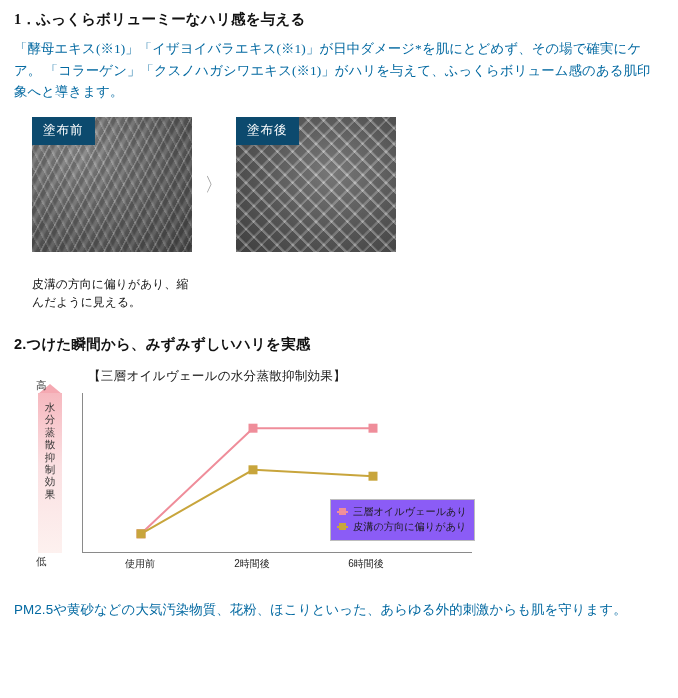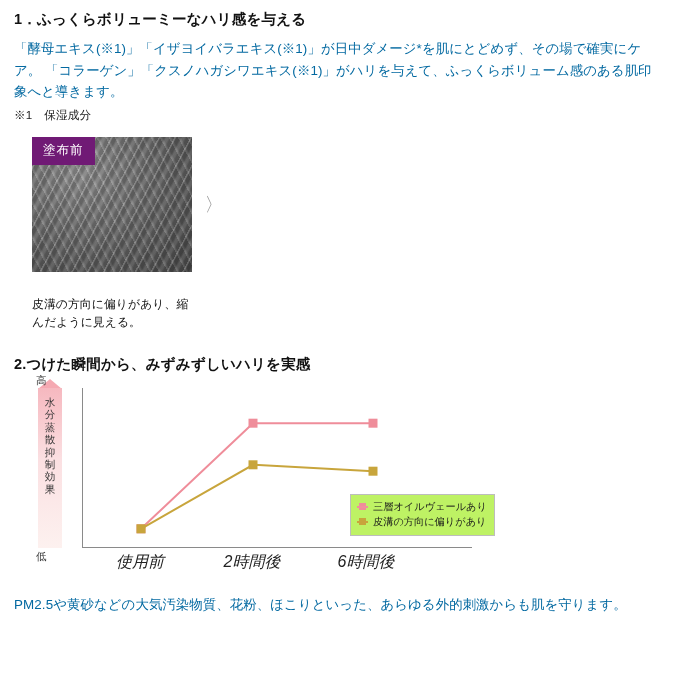--- a/index.html
+++ b/index.html
@@ -19,20 +19,21 @@
   .page {
     width: 678px;
     height: 698px;
     position: relative;
     padding: 0;
   }
 
   
   .sec1 {
     padding: 10px 24px 0 14px;
+    font-family: Liberation Serif, serif;
   }
   .sec-heading {
     font-size: 14.5px;
     font-weight: bold;
     letter-spacing: 0.2px;
     margin: 0 0 9px 0;
     color: #111;
   }
   .sec-body {
     font-size: 13.4px;
@@ -81,21 +82,21 @@
   .tex-after {
     background-image:
       repeating-linear-gradient(45deg, rgba(255,255,255,0.22) 0px, rgba(255,255,255,0.22) 1.5px, rgba(0,0,0,0.16) 3px, rgba(0,0,0,0.16) 11px),
       repeating-linear-gradient(-45deg, rgba(255,255,255,0.20) 0px, rgba(255,255,255,0.20) 1.5px, rgba(0,0,0,0.14) 3px, rgba(0,0,0,0.14) 11px),
       radial-gradient(ellipse at 60% 40%, #a5a5a5 0%, #757575 55%, #565656 100%);
   }
   .photo-badge {
     position: absolute;
     left: 0;
     top: 0;
-    background: #701a75;
+    background: #0c4a6e;
     color: #fff;
     font-size: 12.5px;
     padding: 5px 11px 6px 11px;
     letter-spacing: 1px;
     font-weight: normal;
   }
   .caption {
     font-size: 11.8px;
     line-height: 1.48;
     margin-top: 24px;
@@ -184,26 +185,25 @@
     width: 390px;
     height: 160px;
     border-left: 1px solid #8a8a8a;
     border-bottom: 1px solid #8a8a8a;
   }
   .legend {
     position: absolute;
     left: 302px;
     top: 106px;
     border: 1px solid #bdbdbd;
-    background: #bef264;
+    background: #8b5cf6;
     padding: 4px 7px 5px 6px;
     font-size: 10.2px;
     line-height: 1.5;
     white-space: nowrap;
-    margin-left: 20px;
   }
   .legend-row { display: flex; align-items: center; }
   .legend-swatch {
     display: inline-block;
     width: 11px; height: 11px;
     margin-right: 5px;
     position: relative;
   }
   .legend-swatch::after {
     content: "";
@@ -216,64 +216,67 @@
   .sw-pink::after { background: #f0909c; }
   .x-labels {
     position: absolute;
     left: 54px;
     top: 164px;
     width: 390px;
     height: 20px;
   }
   .x-label {
     position: absolute;
-    font-size: 16px;
+    font-size: 10px;
     color: #222;
     transform: translateX(-50%);
     white-space: nowrap;
-    font-style: italic;
   }
 
   
   .sec3 {
     padding: 16px 14px 0 14px;
   }
   .sec3 .sec-heading { margin-bottom: 9px; }
 </style>
 </head>
 <body>
 
 <div class="page">
 
   <div class="sec1">
     <h2 class="sec-heading">1．ふっくらボリューミーなハリ感を与える</h2>
     <p class="sec-body">「酵母エキス(※1)」「イザヨイバラエキス(※1)」が日中ダメージ*を肌にとどめず、その場で確実にケア。 「コラーゲン」「クスノハガシワエキス(※1)」がハリを与えて、ふっくらボリューム感のある肌印象へと導きます。</p>
-    <p class="note-small">※1　保湿成分</p>
 
     <div class="compare">
       <div class="compare-col">
         <div class="photo-wrap">
           <div class="photo-skin tex-before"></div>
           <div class="photo-badge">塗布前</div>
         </div>
         <div class="caption">皮溝の方向に偏りがあり、縮んだように見える。</div>
       </div>
 
       <div class="arrow-col">〉</div>
 
       <div class="compare-col">
+        <div class="photo-wrap">
+          <div class="photo-skin tex-after"></div>
+          <div class="photo-badge">塗布後</div>
+        </div>
       </div>
     </div>
   </div>
 
   <div class="sec2">
     <h2 class="sec-heading">2.つけた瞬間から、みずみずしいハリを実感</h2>
   </div>
 
   <div class="chart-block">
+    <div class="chart-title">【三層オイルヴェールの水分蒸散抑制効果】</div>
     <div class="chart-area">
 
       <div class="y-strip-arrow"></div>
       <div class="y-axis-strip"></div>
       <div class="y-top-label">高</div>
       <div class="y-bot-label">低</div>
       <div class="y-word">
           <div>水</div>
           <div>分</div>
           <div>蒸</div>

